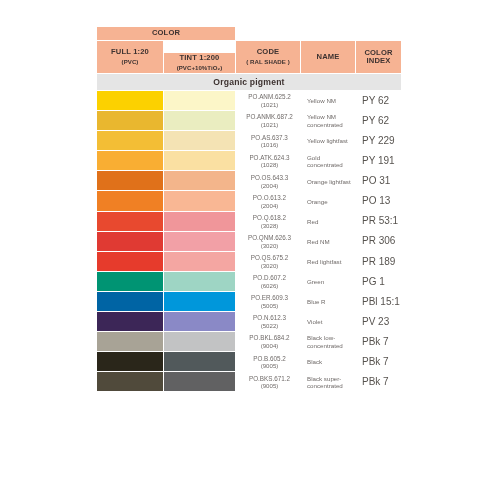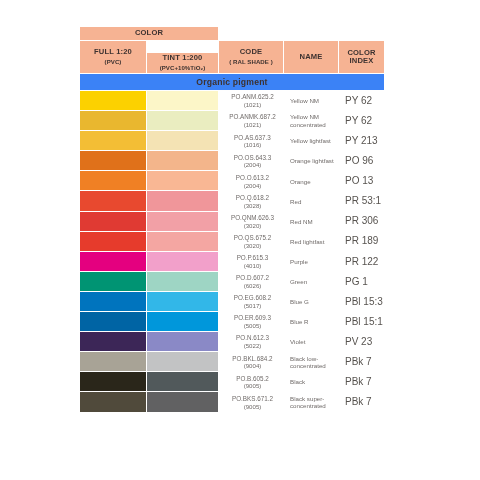--- a/index.html
+++ b/index.html
@@ -12,21 +12,21 @@
     font-family: "Liberation Sans", sans-serif;
   }
   #root {
     position: relative;
     width: 480px;
     height: 480px;
     background: #ffffff;
   }
   #table {
     position: absolute;
-    left: 72px;
+    left: 89px;
     top: 27px;
     width: 304px;
     padding-left: 8px;
   }
 
   
   .hdr-top {
     display: flex;
     height: 14px;
   }
@@ -72,21 +72,21 @@
   }
   .w-full { width: 67px; }
   .w-tint { width: 72px; margin-top: 12px; }
   .w-code { width: 65px; }
   .w-name { width: 55px; }
   .w-index { width: 45px; }
 
   
   .banner {
     height: 16px;
-    background: #3b82f6;
+    background: #e5e5e5;
     color: #3d3230;
     font-size: 8.6px;
     font-weight: bold;
     display: flex;
     align-items: center;
     justify-content: center;
     letter-spacing: 0.2px;
     border-bottom: 1.6px solid #ffffff;
   }
 
@@ -193,31 +193,41 @@
           <div class="txt c-index">PY 62</div>
         </div>
         <div class="row">
           <div class="sw full" style="background: rgb(243, 190, 53);"></div>
           <div class="sw tint" style="background: rgb(244, 227, 180);"></div>
           <div class="txt c-code">
             <span class="l1">PO.AS.637.3</span>
             <span class="l2">(1016)</span>
           </div>
           <div class="txt c-name">Yellow lightfast</div>
-          <div class="txt c-index">PY 213</div>
+          <div class="txt c-index">PY 229</div>
+        </div>
+        <div class="row">
+          <div class="sw full" style="background: rgb(249, 174, 51);"></div>
+          <div class="sw tint" style="background: rgb(250, 224, 162);"></div>
+          <div class="txt c-code">
+            <span class="l1">PO.ATK.624.3</span>
+            <span class="l2">(1028)</span>
+          </div>
+          <div class="txt c-name">Gold concentrated</div>
+          <div class="txt c-index">PY 191</div>
         </div>
         <div class="row">
           <div class="sw full" style="background: rgb(224, 113, 26);"></div>
           <div class="sw tint" style="background: rgb(243, 181, 139);"></div>
           <div class="txt c-code">
             <span class="l1">PO.OS.643.3</span>
             <span class="l2">(2004)</span>
           </div>
           <div class="txt c-name">Orange lightfast</div>
-          <div class="txt c-index">PO 96</div>
+          <div class="txt c-index">PO 31</div>
         </div>
         <div class="row">
           <div class="sw full" style="background: rgb(240, 128, 36);"></div>
           <div class="sw tint" style="background: rgb(249, 183, 148);"></div>
           <div class="txt c-code">
             <span class="l1">PO.O.613.2</span>
             <span class="l2">(2004)</span>
           </div>
           <div class="txt c-name">Orange</div>
           <div class="txt c-index">PO 13</div>
@@ -246,50 +256,30 @@
           <div class="sw full" style="background: rgb(230, 59, 44);"></div>
           <div class="sw tint" style="background: rgb(244, 166, 162);"></div>
           <div class="txt c-code">
             <span class="l1">PO.QS.675.2</span>
             <span class="l2">(3020)</span>
           </div>
           <div class="txt c-name">Red lightfast</div>
           <div class="txt c-index">PR 189</div>
         </div>
         <div class="row">
-          <div class="sw full" style="background: rgb(228, 0, 127);"></div>
-          <div class="sw tint" style="background: rgb(242, 160, 202);"></div>
-          <div class="txt c-code">
-            <span class="l1">PO.P.615.3</span>
-            <span class="l2">(4010)</span>
-          </div>
-          <div class="txt c-name">Purple</div>
-          <div class="txt c-index">PR 122</div>
-        </div>
-        <div class="row">
           <div class="sw full" style="background: rgb(0, 148, 115);"></div>
           <div class="sw tint" style="background: rgb(158, 213, 196);"></div>
           <div class="txt c-code">
             <span class="l1">PO.D.607.2</span>
             <span class="l2">(6026)</span>
           </div>
           <div class="txt c-name">Green</div>
           <div class="txt c-index">PG 1</div>
         </div>
         <div class="row">
-          <div class="sw full" style="background: rgb(0, 116, 190);"></div>
-          <div class="sw tint" style="background: rgb(50, 183, 232);"></div>
-          <div class="txt c-code">
-            <span class="l1">PO.EG.608.2</span>
-            <span class="l2">(5017)</span>
-          </div>
-          <div class="txt c-name">Blue G</div>
-          <div class="txt c-index">PBl 15:3</div>
-        </div>
-        <div class="row">
           <div class="sw full" style="background: rgb(0, 100, 164);"></div>
           <div class="sw tint" style="background: rgb(0, 151, 219);"></div>
           <div class="txt c-code">
             <span class="l1">PO.ER.609.3</span>
             <span class="l2">(5005)</span>
           </div>
           <div class="txt c-name">Blue R</div>
           <div class="txt c-index">PBl 15:1</div>
         </div>
         <div class="row">

